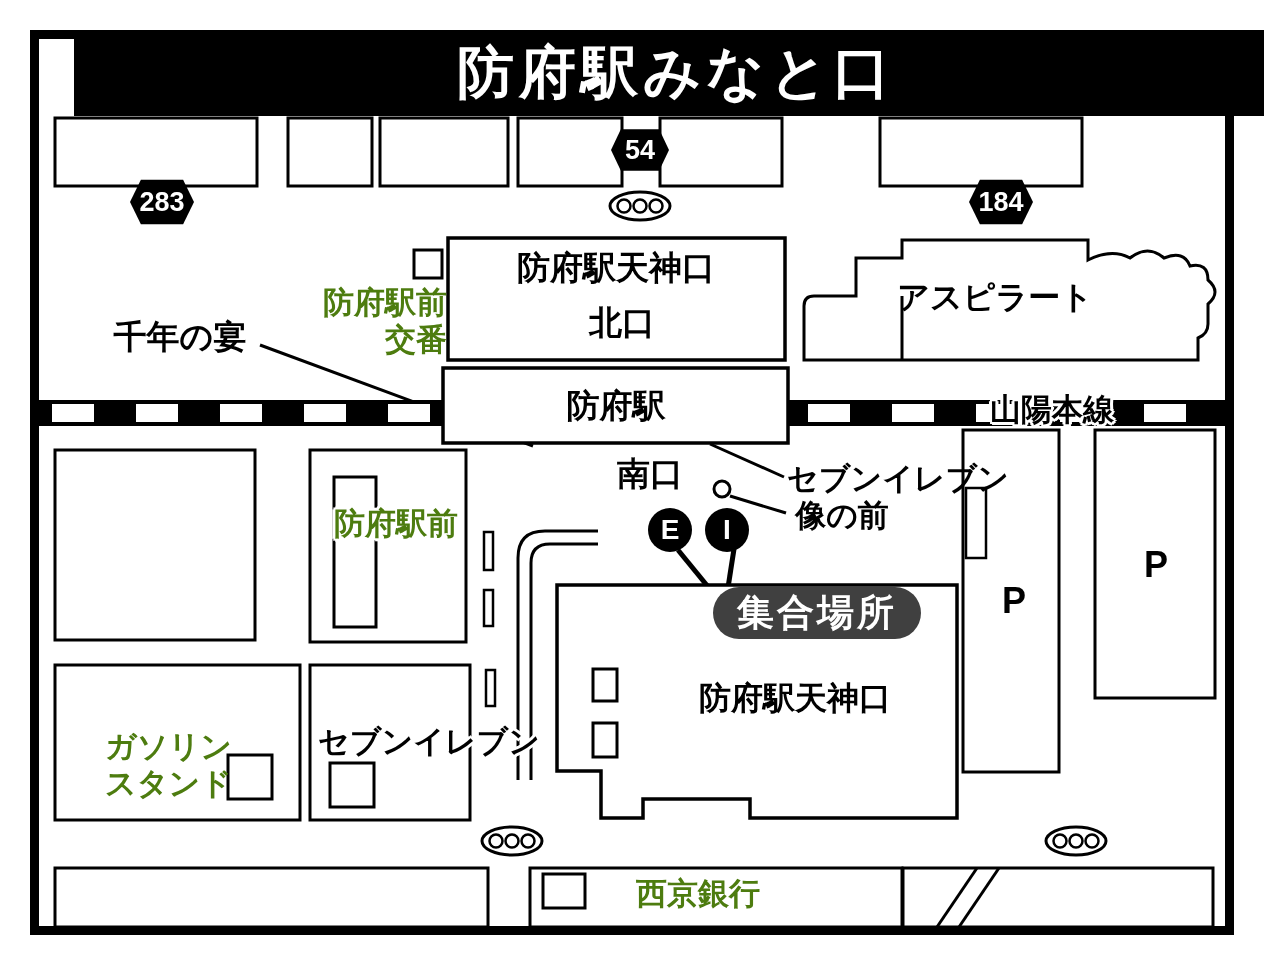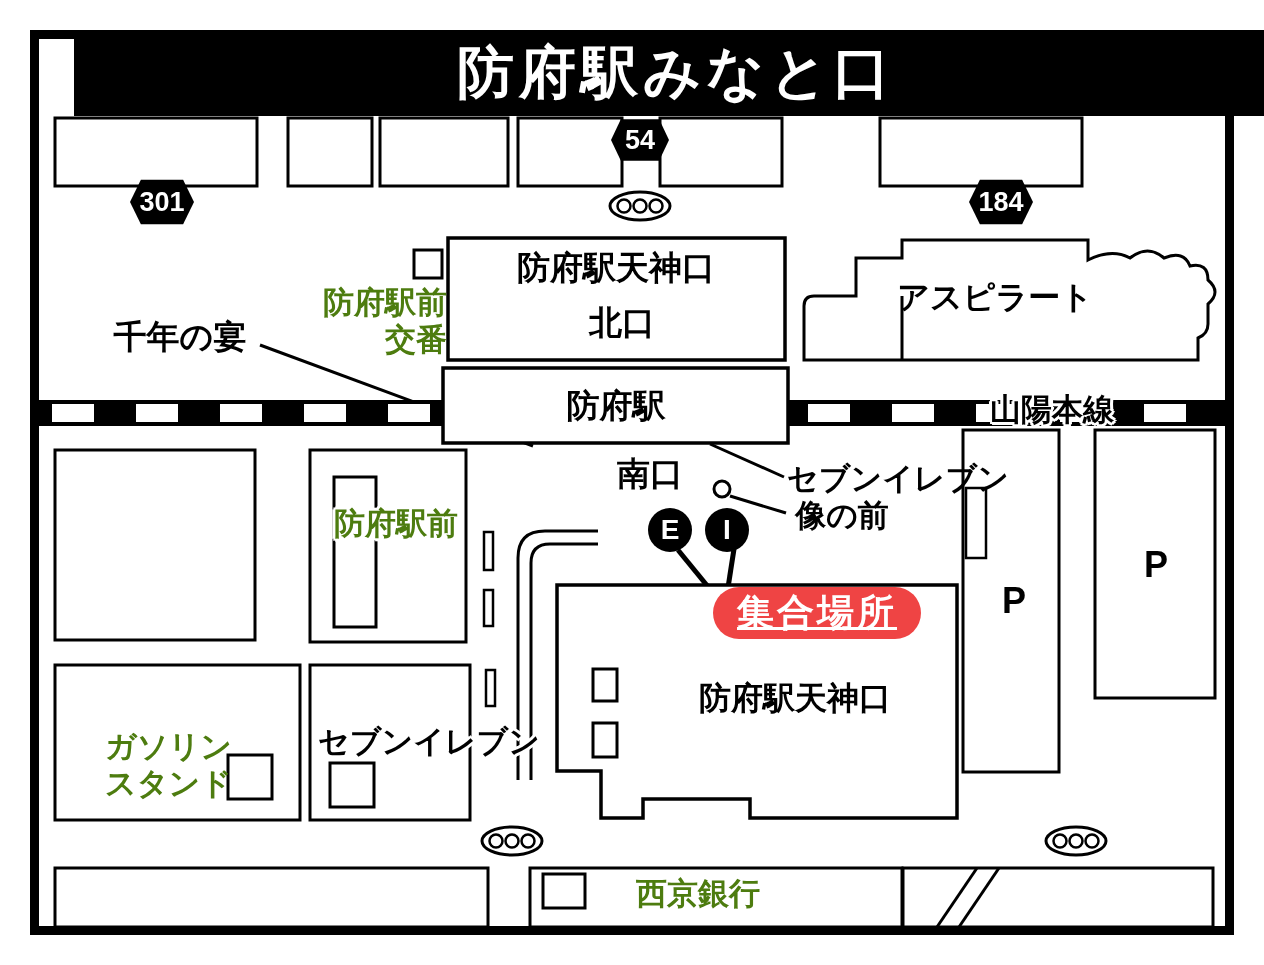--- a/index.html
+++ b/index.html
@@ -33,23 +33,23 @@
     background:#000;color:#fff;display:flex;align-items:center;justify-content:center;
     font-size:27px;font-weight:700;z-index:4;
     clip-path:polygon(0% 50%,17% 7%,83% 7%,100% 50%,83% 93%,17% 93%);
   }
   .marker-circle{
     position:absolute;transform:translate(-50%,-50%);width:44px;height:44px;border-radius:50%;
     background:#000;color:#fff;display:flex;align-items:center;justify-content:center;
     font-size:28px;font-weight:700;z-index:5;
   }
   .meeting-badge{
-    position:absolute;transform:translate(-50%,-50%);background:#ef4444;color:#fff;
+    position:absolute;transform:translate(-50%,-50%);background:#404040;color:#fff;
     border-radius:26px;padding:1px 24px;font-size:37px;font-weight:700;
-    letter-spacing:3px;z-index:5;white-space:nowrap;text-decoration:underline;
+    letter-spacing:3px;z-index:5;white-space:nowrap;
   }
 </style>
 </head>
 <body>
 
 <div class="canvas">
 
   <div class="map-frame"></div>
 
   <svg class="map-art" width="1264" height="965" viewBox="0 0 1264 965">
@@ -140,23 +140,23 @@
       <ellipse cx="1076" cy="841" rx="30" ry="14" fill="#fff" stroke="#000" stroke-width="3"></ellipse>
       <circle cx="1060" cy="841" r="6.5" fill="none" stroke="#000" stroke-width="2.5"></circle>
       <circle cx="1076" cy="841" r="6.5" fill="none" stroke="#000" stroke-width="2.5"></circle>
       <circle cx="1092" cy="841" r="6.5" fill="none" stroke="#000" stroke-width="2.5"></circle>
     </g>
   </svg>
 
   <div class="title-banner">防府駅みなと口</div>
 
   <div class="route-sign" style="left:162px;top:202px;">
-    <span>301</span>
-  </div>
-  <div class="route-sign" style="left:640px;top:140px;width:58px;height:48px;">
+    <span>283</span>
+  </div>
+  <div class="route-sign" style="left:640px;top:150px;width:58px;height:48px;">
     <span>54</span>
   </div>
   <div class="route-sign" style="left:1001px;top:202px;">
     <span>184</span>
   </div>
 
   <div class="lbl-anchor" style="right:817px;top:284px;text-align:right;font-size:31px;">
     <span style="display:block;">防府駅前</span>
     <span style="display:block;">交番</span>
   </div>

